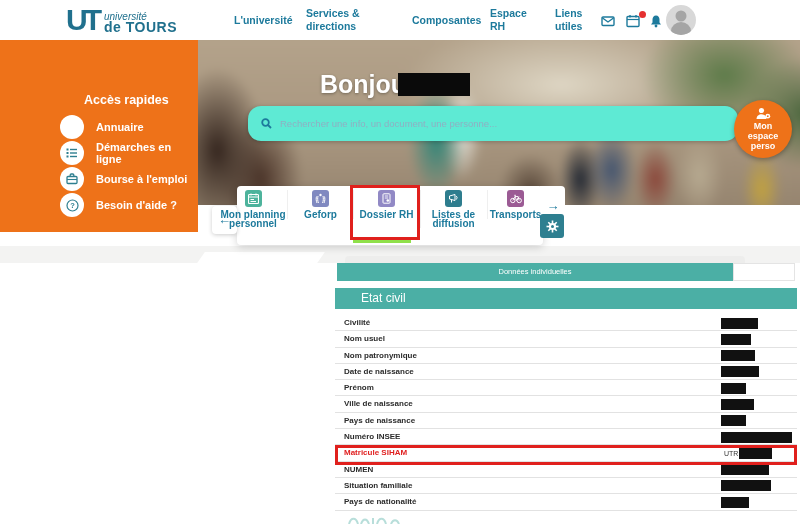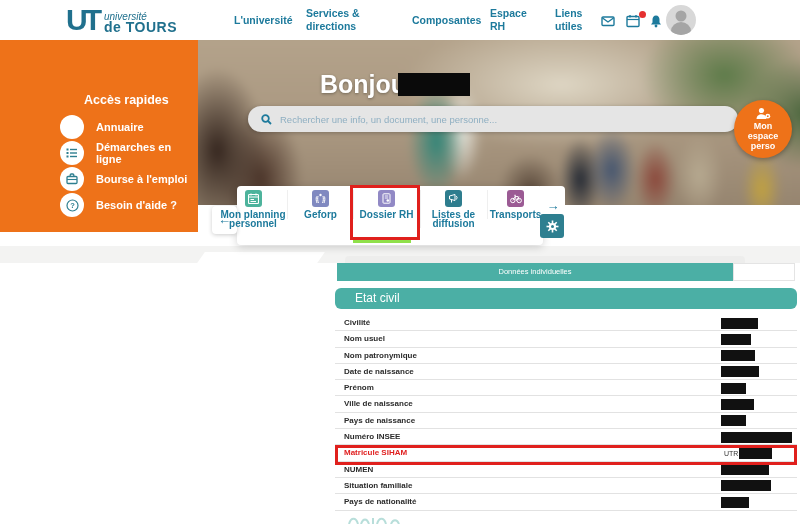--- a/index.html
+++ b/index.html
@@ -40,21 +40,21 @@
       radial-gradient(30px 60px at 63% 80%, #1d2430 0%, rgba(29,36,48,0) 70%),
       radial-gradient(30px 55px at 75% 80%, #8a4438 0%, rgba(138,68,56,0) 70%),
       radial-gradient(28px 55px at 92% 85%, #c2a23e 0%, rgba(194,162,62,0) 70%),
       radial-gradient(35px 60px at 82% 78%, #b7aa91 0%, rgba(183,170,145,0) 70%),
       radial-gradient(45px 50px at 55% 85%, #5b4a3c 0%, rgba(91,74,60,0) 70%),
       radial-gradient(200px 80px at 60% 30%, #ded6c4 0%, rgba(222,214,196,0) 80%),
       linear-gradient(180deg, #b5a48c 0%, #a99780 55%, #93826d 100%);
   }
   .greeting { position:absolute; left:320px; top:70px; color:#fff; font-size:25px; font-weight:bold; text-shadow:0 1px 3px rgba(0,0,0,.35); z-index:5; }
   .greeting-redaction { position:absolute; left:398px; top:73px; width:72px; height:23px; background:#0a0a0a; z-index:6; }
-  .search-pill { position:absolute; left:248px; top:106px; width:490px; height:26px; background:#e5e5e5; border-radius:13px; box-shadow:0 1px 4px rgba(0,0,0,.25); z-index:5; display:flex; align-items:center; }
+  .search-pill { position:absolute; left:248px; top:106px; width:490px; height:35px; background:#5eead4; border-radius:13px; box-shadow:0 1px 4px rgba(0,0,0,.25); z-index:5; display:flex; align-items:center; }
   .search-pill svg { margin-left:13px; }
   .search-input { border:none; outline:none; background:transparent; flex:1; margin-left:8px; font-size:9.5px; color:#33657e; font-family:"Liberation Sans", sans-serif; }
   .search-input::placeholder { color:#8fafc2; opacity:1; }
   .espace-perso { position:absolute; left:734px; top:100px; width:58px; height:58px; border-radius:50%; background:#ee7219; z-index:7; box-shadow:0 2px 5px rgba(0,0,0,.3); text-align:center; cursor:pointer; }
   .espace-perso .lbl { color:#fff; font-size:9px; font-weight:bold; line-height:10px; padding:0 6px; }
   .espace-perso svg { margin-top:7px; margin-bottom:1px; }
 
   
   .quick { position:absolute; left:0; top:40px; width:198px; height:192px; background:#ee7219; z-index:10; }
   .quick-title { position:absolute; left:84px; top:53px; color:#fff; font-size:12.5px; font-weight:bold; }
@@ -76,21 +76,21 @@
   .red-box-card { position:absolute; left:350px; top:185px; width:70px; height:55px; border:3px solid #e0201d; z-index:14; pointer-events:none; }
   .green-underline { position:absolute; left:353px; top:240px; width:58px; height:3px; background:#8fe04a; z-index:14; }
 
   
   .lower { position:absolute; left:0; top:246px; width:800px; height:278px; background:#fff; }
   .gray-band { position:absolute; left:0; top:0; width:800px; height:17px; background:#f3f3f2; }
   .panel-corner { position:absolute; left:200px; top:6px; width:120px; height:14px; background:#fff; transform:skewX(-35deg); }
   .strip { position:absolute; left:345px; top:10px; width:400px; height:8px; background:#ededec; border-radius:4px 4px 0 0; }
   .tab-teal { position:absolute; left:337px; top:17px; width:396px; height:18px; background:#4bafa5; color:#fff; font-size:7.5px; text-align:center; line-height:18px; cursor:pointer; }
   .tab-white { position:absolute; left:733px; top:17px; width:62px; height:18px; background:#fff; border:1px solid #e4e4e4; cursor:pointer; }
-  .sec-head { position:absolute; left:335px; top:42px; width:462px; height:21px; background:#4bafa5; color:#fff; font-size:12px; line-height:21px; padding-left:20px;border-radius:6px; }
+  .sec-head { position:absolute; left:335px; top:42px; width:462px; height:21px; background:#4bafa5; color:#fff; font-size:12px; line-height:21px; padding-left:26px; }
   .table { position:absolute; left:335px; top:63px; width:462px; height:227px; border-bottom:2px solid #4bafa5; }
   .trow { position:relative; height:16.3px; border-bottom:1px solid #e2e2e2; }
   .trow:first-child { margin-top:6px; }
   .tlabel { position:absolute; left:9px; top:3px; font-size:8px; font-weight:bold; color:#2b2b2b; white-space:nowrap; }
   .tval { position:absolute; left:386px; top:2.5px; height:11px; background:#111; }
   .tval-mix { position:absolute; left:389px; top:2.5px; display:flex; align-items:center; }
   .tval-prefix { font-size:7px; color:#333; margin-right:1px; }
   .tval-mix .box { height:11px; background:#111; }
   .row-highlight { position:absolute; left:0px; top:135.5px; width:462px; height:20px; border:3px solid #e0201d; z-index:5; pointer-events:none; }
   .cutoff { position:absolute; left:347px; top:269px; opacity:.55; }

